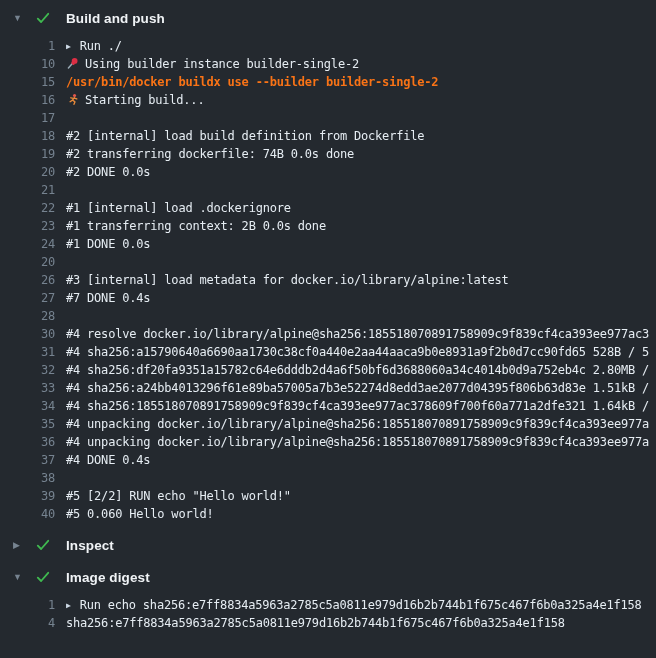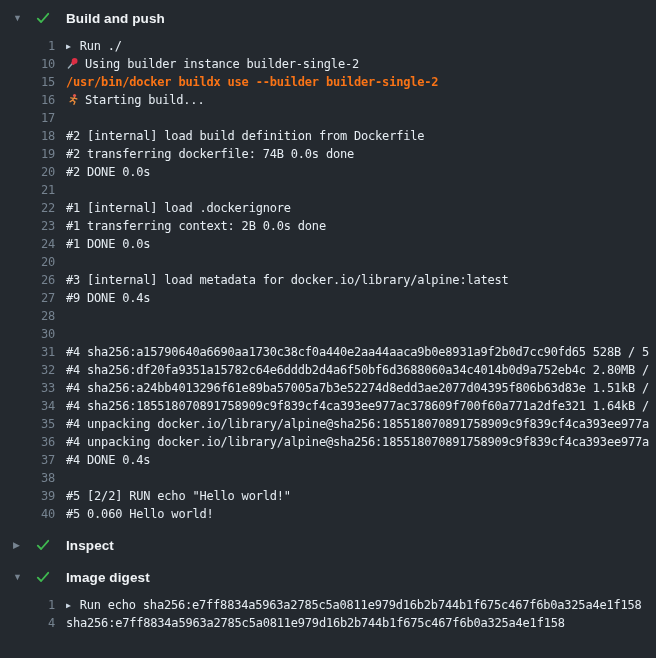--- a/index.html
+++ b/index.html
@@ -86,23 +86,23 @@
       <div class="log-line"><span class="gutter">17</span></div>
       <div class="log-line"><span class="gutter">18</span><span class="line-text text"><span>#2 [internal] load build definition from Dockerfile</span></span></div>
       <div class="log-line"><span class="gutter">19</span><span class="line-text text"><span>#2 transferring dockerfile: 74B 0.0s done</span></span></div>
       <div class="log-line"><span class="gutter">20</span><span class="line-text text"><span>#2 DONE 0.0s</span></span></div>
       <div class="log-line"><span class="gutter">21</span><span class="line-text empty"><span></span></span></div>
       <div class="log-line"><span class="gutter">22</span><span class="line-text text"><span>#1 [internal] load .dockerignore</span></span></div>
       <div class="log-line"><span class="gutter">23</span><span class="line-text text"><span>#1 transferring context: 2B 0.0s done</span></span></div>
       <div class="log-line"><span class="gutter">24</span><span class="line-text text"><span>#1 DONE 0.0s</span></span></div>
       <div class="log-line"><span class="gutter">20</span><span class="line-text empty"><span></span></span></div>
       <div class="log-line"><span class="gutter">26</span><span class="line-text text"><span>#3 [internal] load metadata for docker.io/library/alpine:latest</span></span></div>
-      <div class="log-line"><span class="gutter">27</span><span class="line-text text"><span>#9 DONE 0.4s</span></span></div>
+      <div class="log-line"><span class="gutter">27</span><span class="line-text text"><span>#7 DONE 0.4s</span></span></div>
       <div class="log-line"><span class="gutter">28</span><span class="line-text empty"><span></span></span></div>
-      <div class="log-line"><span class="gutter">30</span></div>
+      <div class="log-line"><span class="gutter">30</span><span class="line-text text"><span>#4 resolve docker.io/library/alpine@sha256:185518070891758909c9f839cf4ca393ee977ac3</span></span></div>
       <div class="log-line"><span class="gutter">31</span><span class="line-text text"><span>#4 sha256:a15790640a6690aa1730c38cf0a440e2aa44aaca9b0e8931a9f2b0d7cc90fd65 528B / 5</span></span></div>
       <div class="log-line"><span class="gutter">32</span><span class="line-text text"><span>#4 sha256:df20fa9351a15782c64e6dddb2d4a6f50bf6d3688060a34c4014b0d9a752eb4c 2.80MB /</span></span></div>
       <div class="log-line"><span class="gutter">33</span><span class="line-text text"><span>#4 sha256:a24bb4013296f61e89ba57005a7b3e52274d8edd3ae2077d04395f806b63d83e 1.51kB /</span></span></div>
       <div class="log-line"><span class="gutter">34</span><span class="line-text text"><span>#4 sha256:185518070891758909c9f839cf4ca393ee977ac378609f700f60a771a2dfe321 1.64kB /</span></span></div>
       <div class="log-line"><span class="gutter">35</span><span class="line-text text"><span>#4 unpacking docker.io/library/alpine@sha256:185518070891758909c9f839cf4ca393ee977a</span></span></div>
       <div class="log-line"><span class="gutter">36</span><span class="line-text text"><span>#4 unpacking docker.io/library/alpine@sha256:185518070891758909c9f839cf4ca393ee977a</span></span></div>
       <div class="log-line"><span class="gutter">37</span><span class="line-text text"><span>#4 DONE 0.4s</span></span></div>
       <div class="log-line"><span class="gutter">38</span><span class="line-text empty"><span></span></span></div>
       <div class="log-line"><span class="gutter">39</span><span class="line-text text"><span>#5 [2/2] RUN echo "Hello world!"</span></span></div>
       <div class="log-line"><span class="gutter">40</span><span class="line-text text"><span>#5 0.060 Hello world!</span></span></div>

